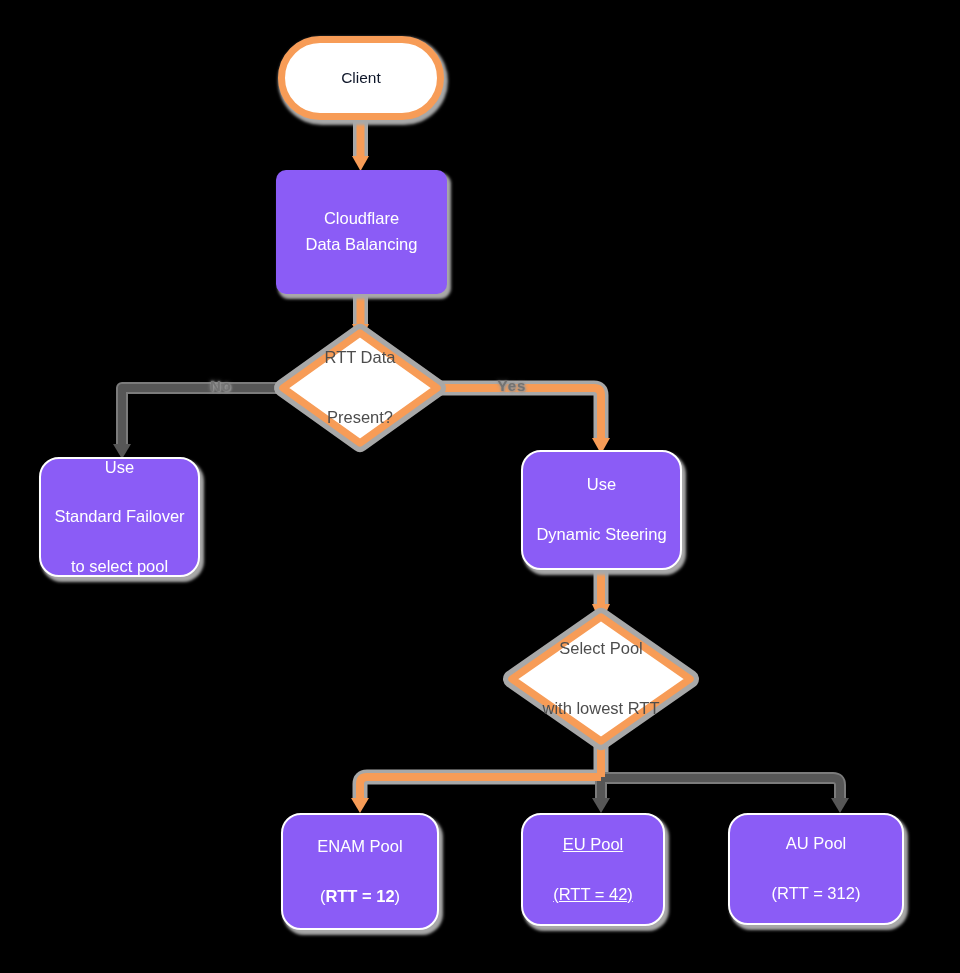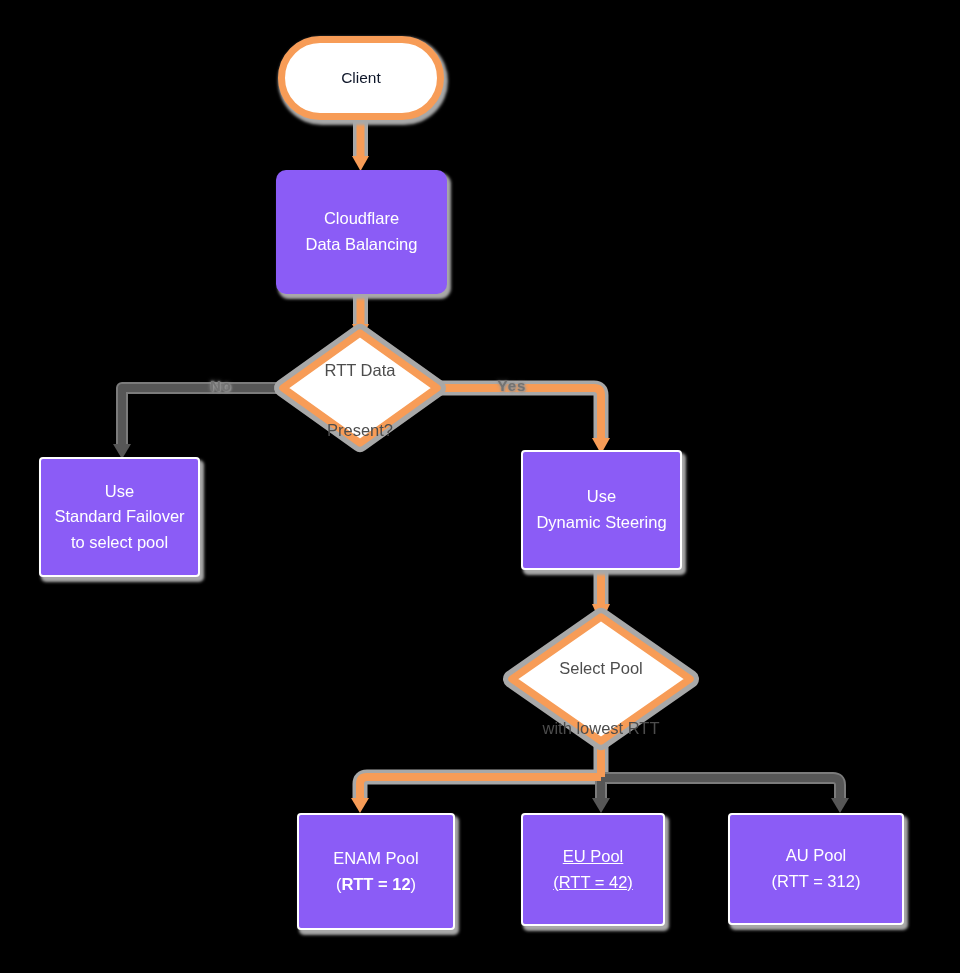--- a/index.html
+++ b/index.html
@@ -14,28 +14,28 @@
     left:278px;top:36px;width:166px;height:84px;
     background:#fff;border:7px solid #F79C57;border-radius:42px;
     box-shadow:2px 3px 3px 2px #a8a8a8;
     color:#0f172a;font-size:15.5px;
   }
   .obox{
     background:#8b5cf6;color:#fff;border-radius:10px;
     box-shadow:3px 4px 3px 1px #a8a8a8;
     font-size:16.5px;line-height:1.55;
   }
-  .obox.bordered{border:2px solid #fff;border-radius:4px;}
+  .obox.bordered{border:2px solid #fff;border-radius:20px;gap:24px;}
   .cloudflare{left:276px;top:170px;width:171px;height:124px;}
   .failover{left:39px;top:457px;width:161px;height:120px;}
   .dynamic{left:521px;top:450px;width:161px;height:120px;}
-  .enam{left:281px;top:813px;width:158px;height:117px;margin-left:16px;}
+  .enam{left:281px;top:813px;width:158px;height:117px;}
   .eu{left:521px;top:813px;width:144px;height:113px;text-decoration:underline;}
   .au{left:728px;top:813px;width:176px;height:112px;}
-  .dtext{position:absolute;display:flex;flex-direction:column;align-items:center;justify-content:flex-end;
+  .dtext{position:absolute;display:flex;flex-direction:column;align-items:center;justify-content:center;
          text-align:center;color:#4d4d4d;font-size:16.5px;line-height:1.45;gap:36px;}
   .dtext1{left:285px;top:333px;width:150px;height:110px;}
   .dtext2{left:512px;top:617px;width:178px;height:124px;}
   .edge-label{
     position:absolute;transform:translate(-50%,-50%);
     color:#737373;font-size:15px;font-weight:bold;letter-spacing:1px;
     text-shadow:0 0 4px #9a9a9a,0 0 2px #8a8a8a,1px 1px 2px #9a9a9a;
   }
   .lbl-no{left:221px;top:385px;}
   .lbl-yes{left:512px;top:385px;}

